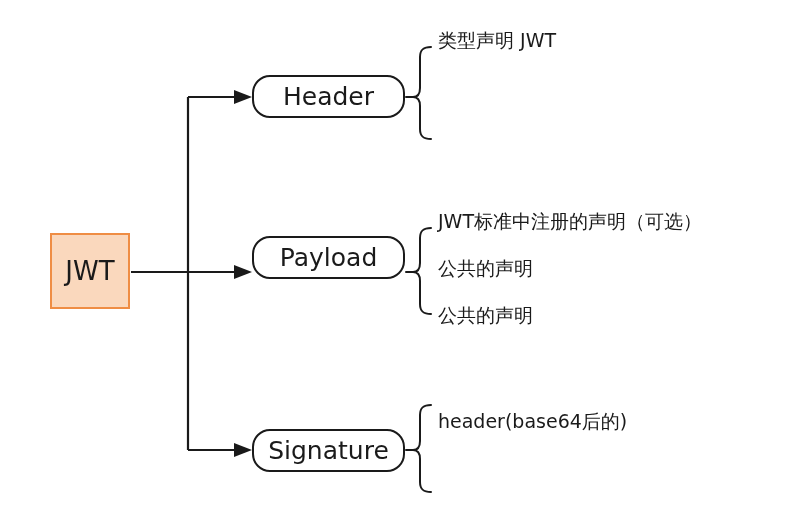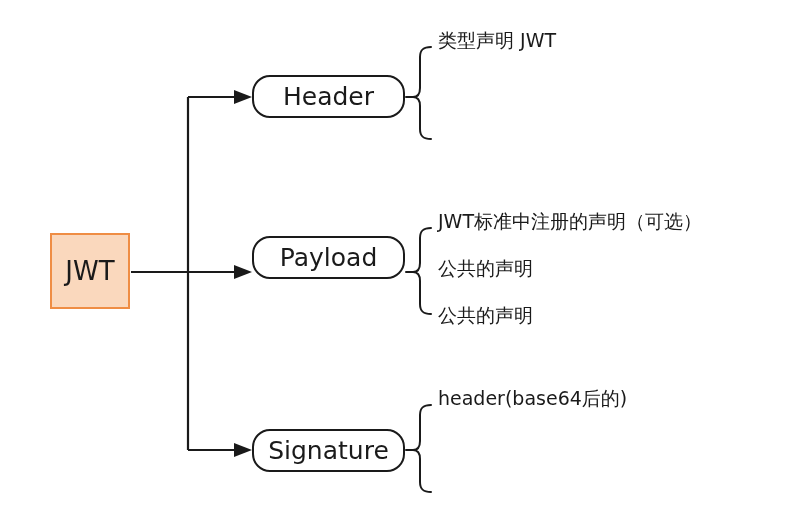--- a/index.html
+++ b/index.html
@@ -114,15 +114,15 @@
   <div class="node-box node-signature">
     <span>Signature</span>
   </div>
 
   <div class="leaf-label" style="top:42px">类型声明 JWT</div>
 
   <div class="leaf-label" style="top:223px">JWT标准中注册的声明（可选）</div>
   <div class="leaf-label" style="top:270px">公共的声明</div>
   <div class="leaf-label" style="top:317px">公共的声明</div>
 
-  <div class="leaf-label" style="top:400px">header(base64后的)</div>
+  <div class="leaf-label" style="top:423px">header(base64后的)</div>
 
 </div>
 
 </body></html>

